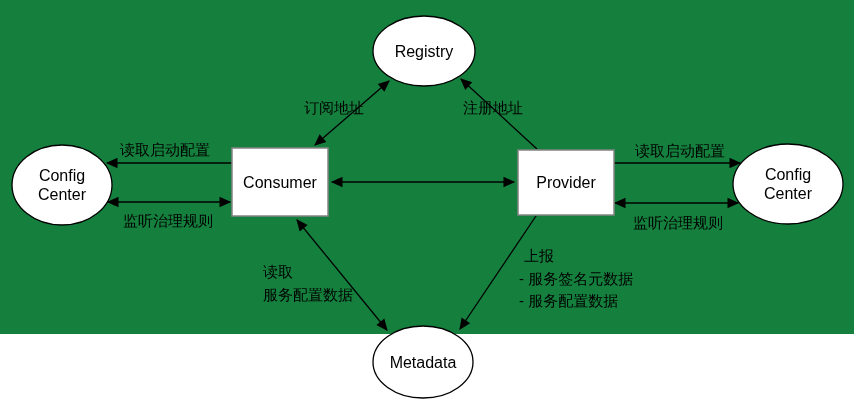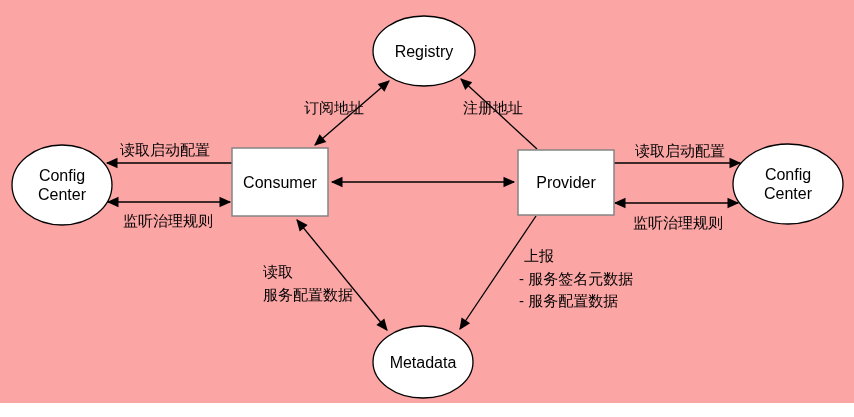--- a/index.html
+++ b/index.html
@@ -6,22 +6,22 @@
     margin: 0;
     padding: 0;
     background: #ffffff;
     width: 854px;
     height: 417px;
     overflow: hidden;
   }
   .stage {
     position: relative;
     width: 854px;
-    height: 403px;
-    background: #fca5a5;
+    height: 334px;
+    background: #15803d;
   }
   svg {
     display: block;
     font-family: "Liberation Sans", "DejaVu Sans", sans-serif;
   }
   .edge {
     stroke: #000000;
     stroke-width: 1.3;
     fill: none;
   }

